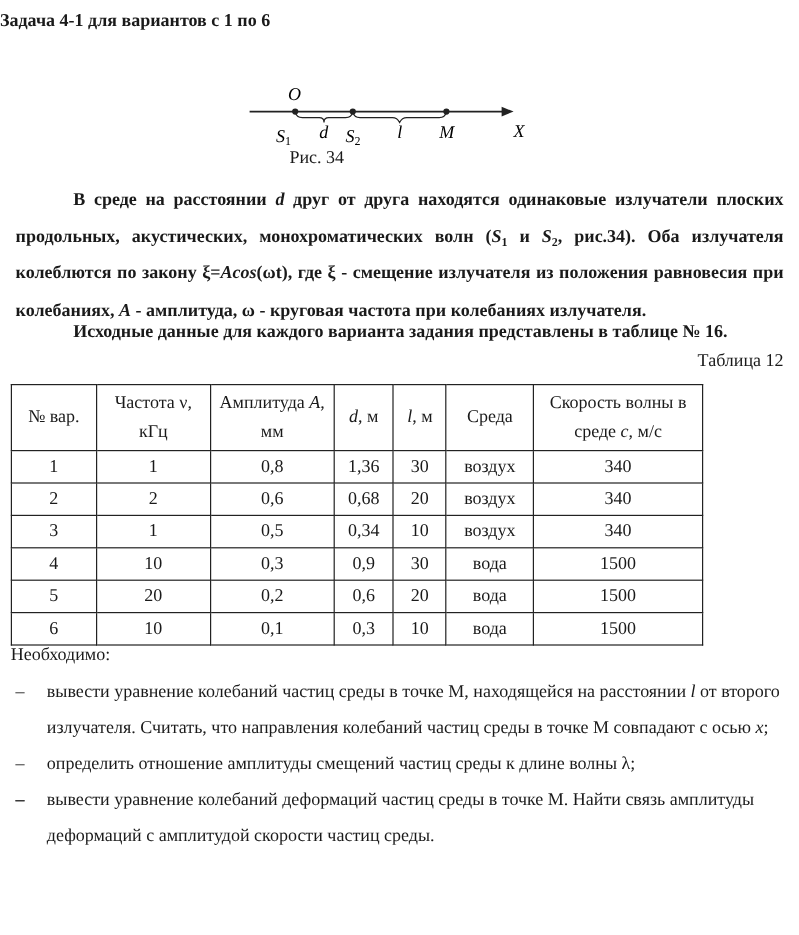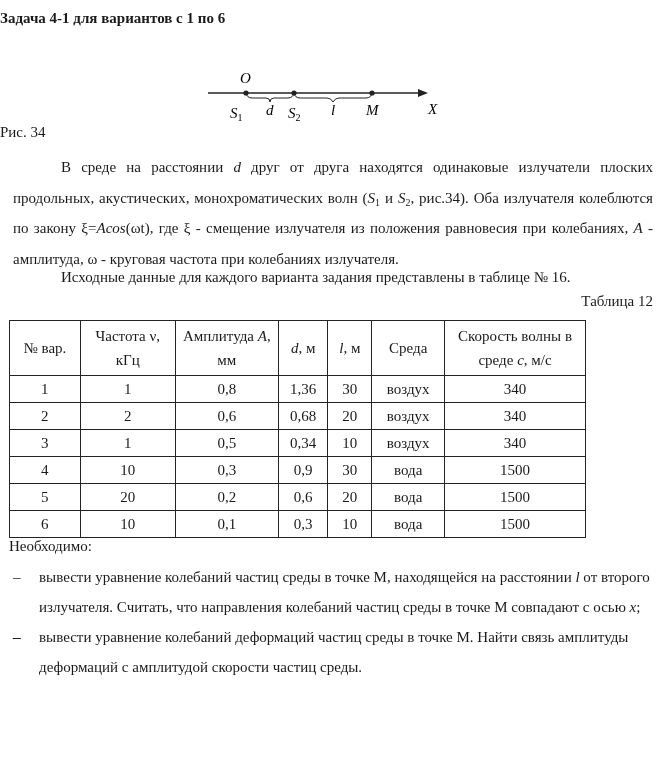--- a/index.html
+++ b/index.html
@@ -7,25 +7,26 @@
     width: 666px; height: 779px; position: relative; overflow: hidden;
     font-family: "Liberation Serif", serif; color: #1a1a1a; font-size: 15px;
   }
   .title {
     position: absolute; top: 10px; left: 0; width: 666px; 
     font-weight: bold; font-size: 15px;
   }
   .figure { position: absolute; left: 200px; top: 68px; width: 250px; height: 80px; }
   .figure svg { position: absolute; left: 0; top: 0; }
   .fig-caption {
-    position: absolute; top: 124px; left: 0; width: 528px; font-size: 15px;
+    position: absolute; top: 124px; left: 0; width: 528px; text-align: center; font-size: 15px;
   }
   .para {
     position: absolute; left: 13px; width: 640px; line-height: 30.5px; font-size: 15px;
     text-align: justify;
+    font-weight: bold;
   }
   .para .indent { display: inline-block; width: 48px; }
   i { font-style: italic; }
   sub { font-size: 10px; vertical-align: -3px; line-height: 0; }
   .table-caption { position: absolute; top: 293px; right: 13px; font-size: 15px; }
   table.data {
     position: absolute; left: 9px; top: 320px; width: 577px;
     border-collapse: collapse; font-size: 15px;
   }
   table.data td, table.data th {
@@ -145,16 +146,16 @@
         <td>вода</td>
         <td>1500</td>
       </tr>
   </tbody>
 </table>
 
 <div class="needed">Необходимо:</div>
 
 <div class="list">
   <div class="item"><span class="dash">–</span><span>вывести уравнение колебаний частиц среды в точке М, находящейся на расстоянии </span><i>l</i><span> от второго излучателя. Считать, что направления колебаний частиц среды в точке М совпадают с осью </span><i>x</i><span>;</span></div>
-  <div class="item"><span class="dash">–</span></div>
+  <div class="item"><span class="dash">–</span><span>определить отношение амплитуды смещений частиц среды к длине волны λ;</span></div>
   <div class="item"><span class="dash">–</span></div>
   <div class="item"><span class="dash">–</span><span>вывести уравнение колебаний деформаций частиц среды в точке М. Найти связь амплитуды деформаций с амплитудой скорости частиц среды.</span></div>
 </div>
 
 </body></html>

